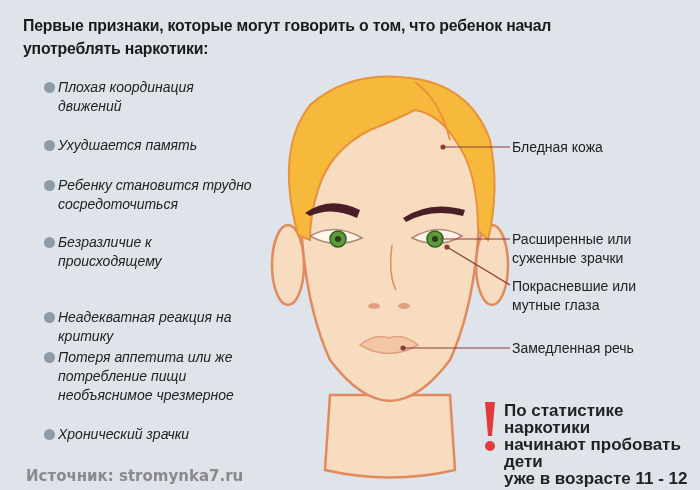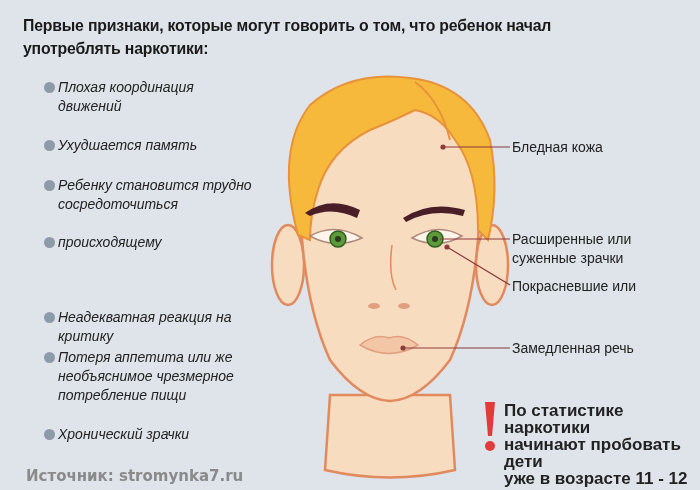--- a/index.html
+++ b/index.html
@@ -31,32 +31,33 @@
   <span class="dot"></span>
   <span class="txt">Ухудшается память</span>
 </div>
 <div class="symptom" style="top:176px">
   <span class="dot"></span>
   <span class="txt">Ребенку становится трудно</span>
   <span class="txt">сосредоточиться</span>
 </div>
 <div class="symptom" style="top:233px">
   <span class="dot"></span>
+  <span class="txt">Безразличие к</span>
   <span class="txt">происходящему</span>
 </div>
 <div class="symptom" style="top:308px">
   <span class="dot"></span>
   <span class="txt">Неадекватная реакция на</span>
   <span class="txt">критику</span>
 </div>
 <div class="symptom" style="top:348px">
   <span class="dot"></span>
   <span class="txt">Потеря аппетита или же</span>
+  <span class="txt">потребление пищи</span>
   <span class="txt">необъяснимое чрезмерное</span>
-  <span class="txt">потребление пищи</span>
 </div>
 <div class="symptom" style="top:425px">
   <span class="dot"></span>
   <span class="txt">Хронический зрачки</span>
 </div>
 
 <svg class="face" width="700" height="490" viewBox="0 0 700 490">
 
   <path d="M330 395 L325 470 Q390 485 455 470 L450 395 Z" fill="#f8dcc0" stroke="#e08a5e" stroke-width="2.5"></path>
 
@@ -97,20 +98,21 @@
 
 <div class="label" style="top:138px">
   <div>Бледная кожа</div>
 </div>
 <div class="label" style="top:230px">
   <div>Расширенные или</div>
   <div>суженные зрачки</div>
 </div>
 <div class="label" style="top:277px">
   <div>Покрасневшие или</div>
+  <div>мутные глаза</div>
 </div>
 <div class="label" style="top:339px">
   <div>Замедленная речь</div>
 </div>
 
 <svg class="excl" viewBox="0 0 14 50">
   <path d="M2 0 L12 0 L9 34 L5 34 Z" fill="#e23b3b"></path>
   <circle cx="7" cy="44" r="5" fill="#e23b3b"></circle>
 </svg>
 <div class="note">

